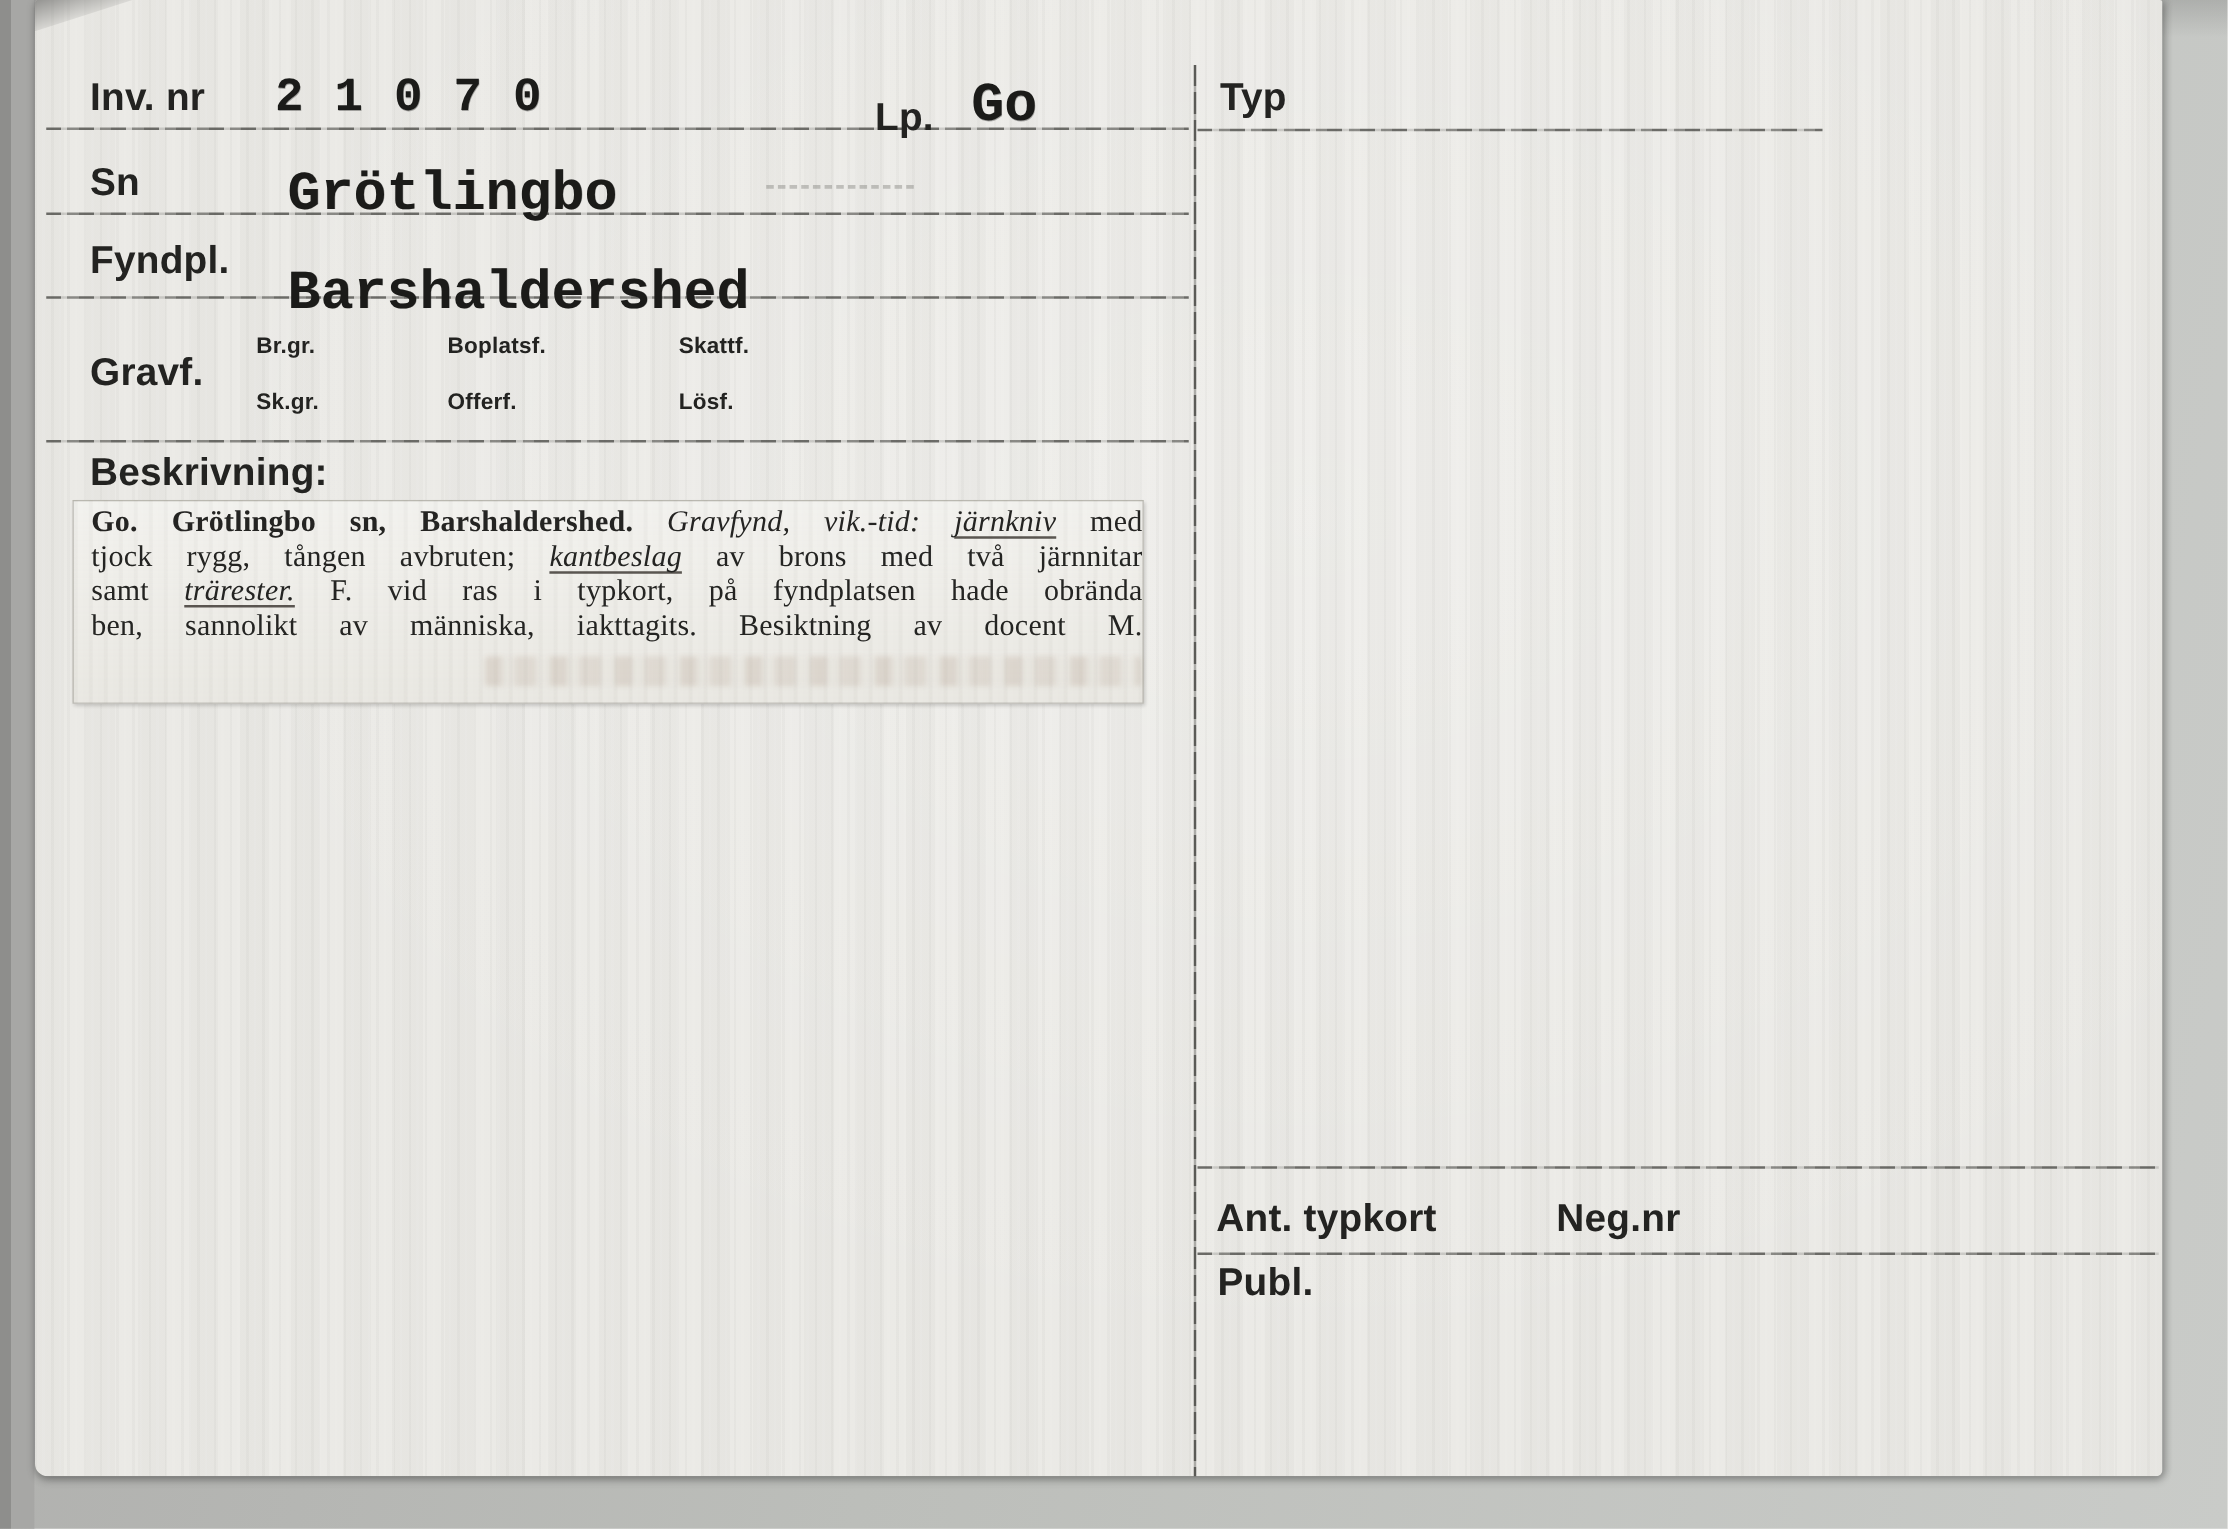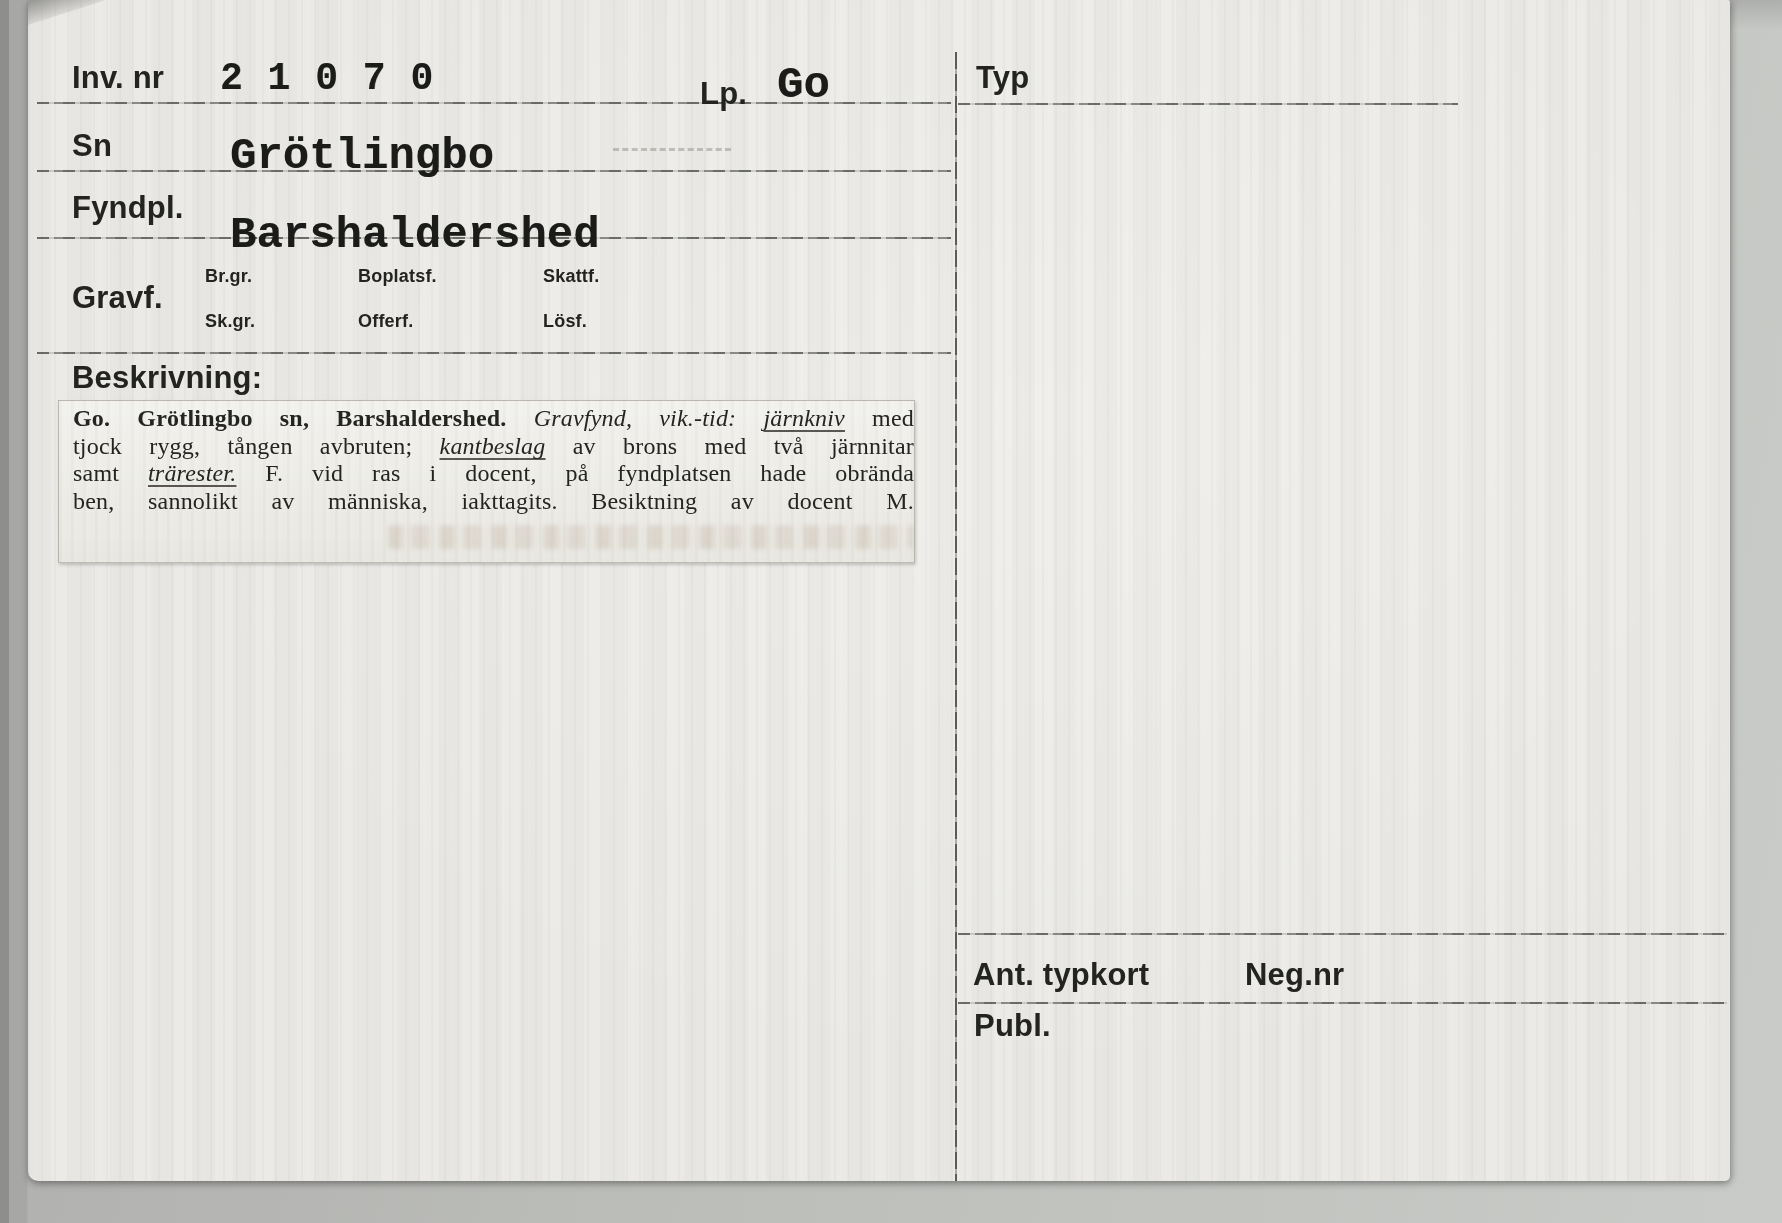--- a/index.html
+++ b/index.html
@@ -170,21 +170,21 @@
   <div class="lbl small" style="left:177px; top:312px;">Sk.gr.</div>
   <div class="lbl small" style="left:330px; top:312px;">Offerf.</div>
   <div class="lbl small" style="left:515px; top:312px;">Lösf.</div>
 
   <div class="lbl" style="left:44px; top:362px;">Beskrivning:</div>
 
   <div class="clipping">
     <div class="clip-text">
         <div class="clip-line"><span class="b">Go. Grötlingbo sn, Barshaldershed. </span><span class="i">Gravfynd, vik.-tid: </span><span class="i u">järnkniv</span><span> med</span></div>
         <div class="clip-line"><span>tjock rygg, tången avbruten; </span><span class="i u">kantbeslag</span><span> av brons med två järnnitar</span></div>
-        <div class="clip-line"><span>samt </span><span class="i u">trärester.</span><span> F. vid ras i docent, på fyndplatsen hade obrända</span></div>
+        <div class="clip-line"><span>samt </span><span class="i u">trärester.</span><span> F. vid ras i typkort, på fyndplatsen hade obrända</span></div>
         <div class="clip-line"><span>ben, sannolikt av människa, iakttagits. Besiktning av docent M.</span></div>
       </div>
   </div>
   <div class="bleed"></div>
 
   <div class="lbl" style="left:945px;  top:959px;">Ant. typkort</div>
   <div class="lbl" style="left:1217px; top:959px;">Neg.nr</div>
   <div class="lbl" style="left:946px;  top:1010px;">Publ.</div>
 </div>
 

